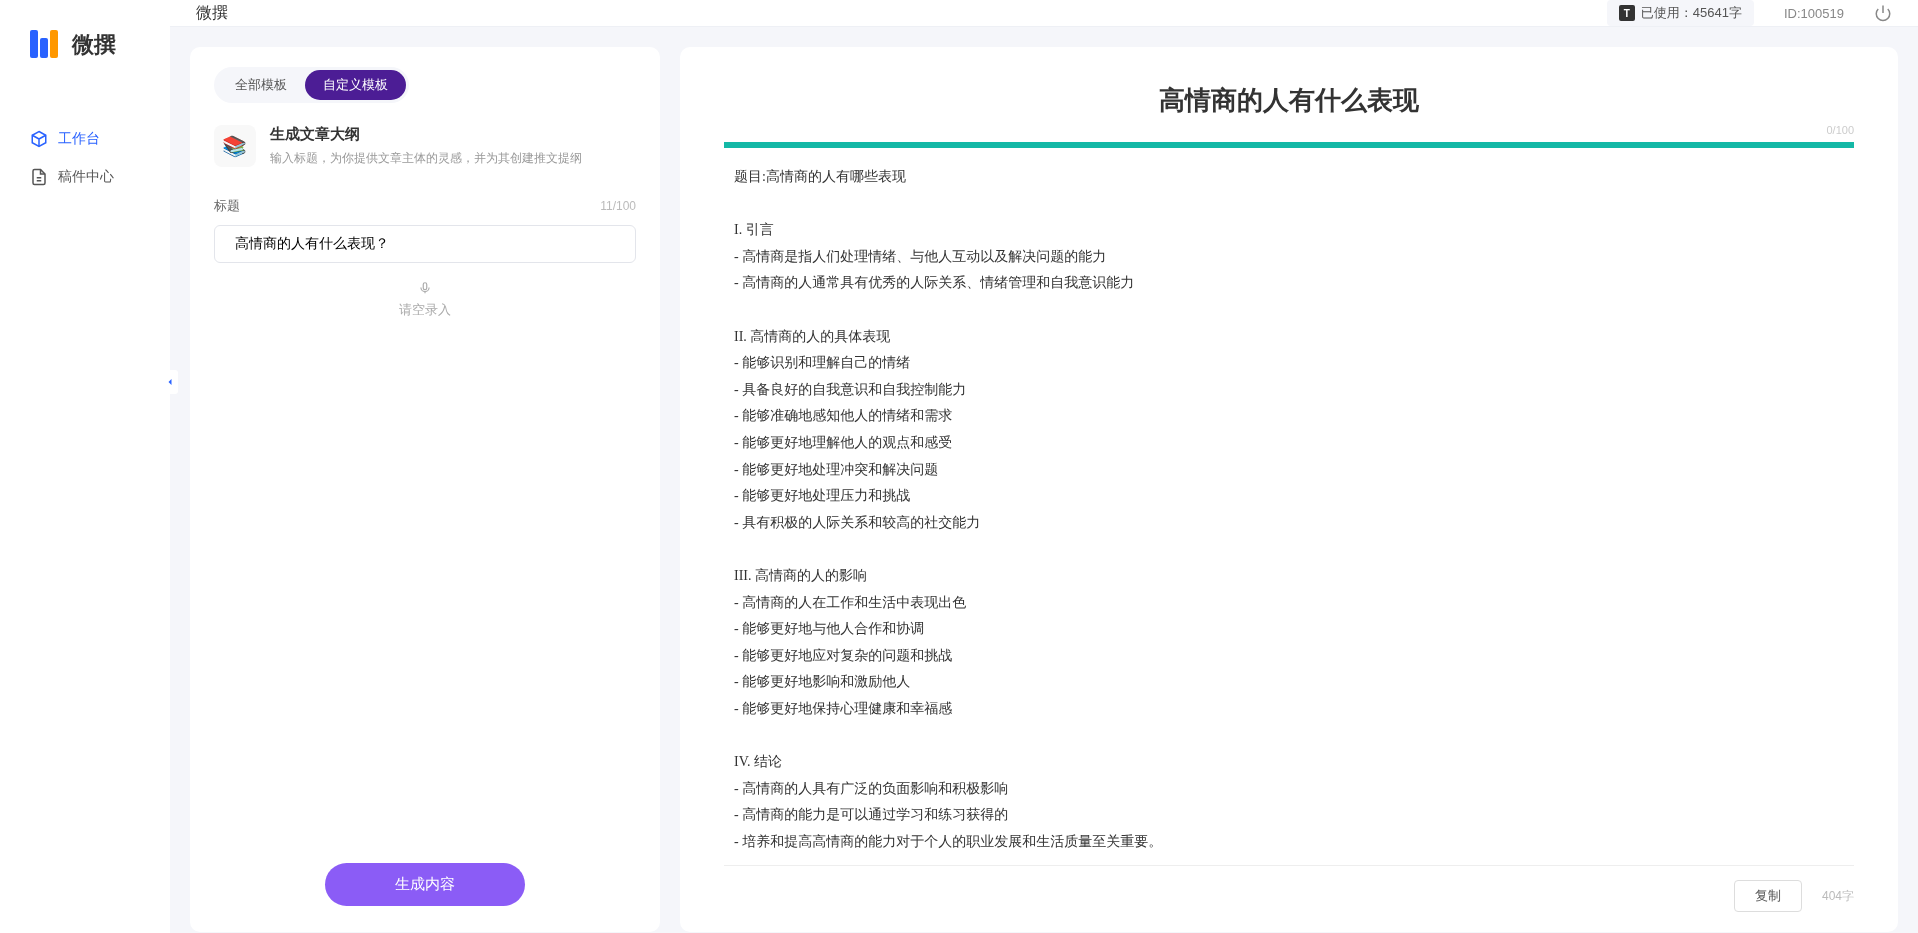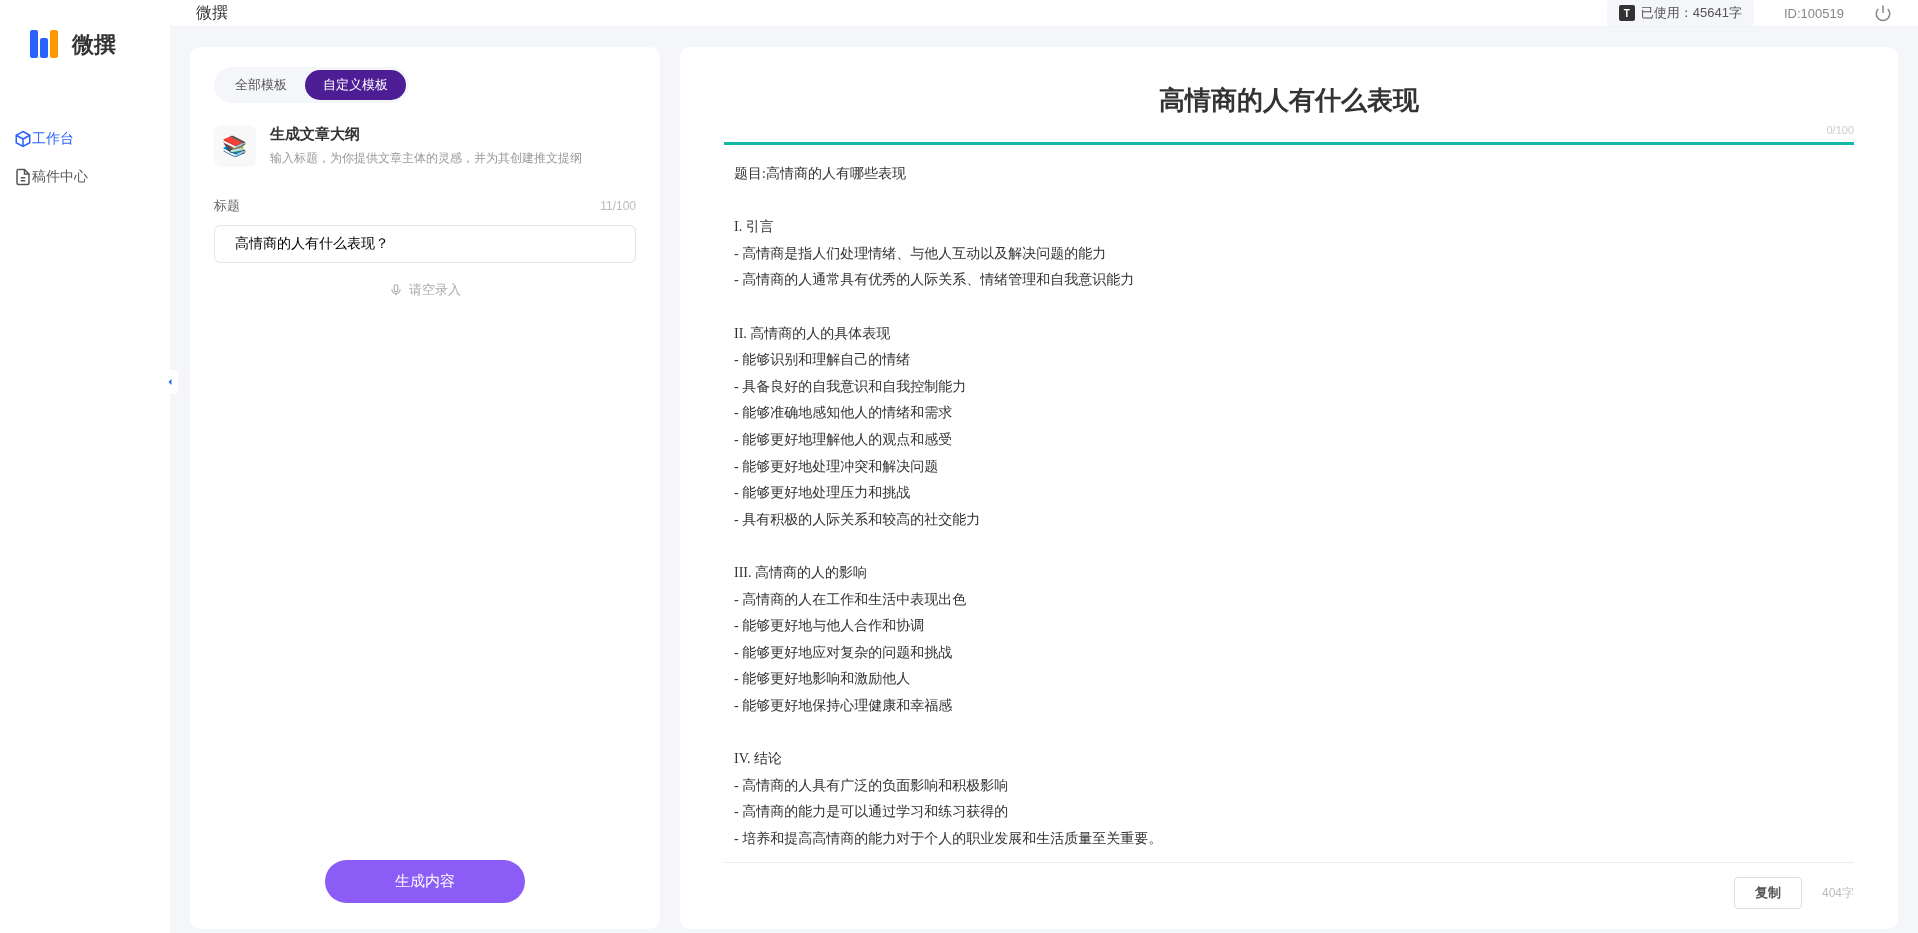--- a/index.html
+++ b/index.html
@@ -6,21 +6,21 @@
 body { font-family: -apple-system, "PingFang SC", "Microsoft YaHei", sans-serif; background: #f5f6fa; color: #333; font-size: 14px; width: 1918px; height: 933px; overflow: hidden; }
 .app { display: flex; height: 100%; }
 
 
 .sidebar { width: 170px; background: #fff; display: flex; flex-direction: column; padding: 30px 0 10px; position: relative; }
 .logo { display: flex; align-items: center; gap: 8px; padding: 0 30px 60px; }
 .logo-mark { width: 34px; height: 30px; display: flex; gap: 2px; }
 .logo-bar { width: 8px; border-radius: 2px; }
 .logo-text { font-size: 22px; font-weight: 700; color: #333; }
 .nav { flex: 1; }
-.nav-item { display: flex; align-items: center; padding: 10px 14px; cursor: pointer; color: #555; }
+.nav-item { display: flex; align-items: center; gap: 10px; padding: 10px 30px; cursor: pointer; color: #555; }
 .nav-item.active { color: #2962ff; }
 .nav-icon { width: 18px; height: 18px; display: flex; align-items: center; justify-content: center; }
 .sidebar-bottom { padding: 0 0 10px; }
 .sidebar-collapse { position: absolute; right: -8px; top: 370px; width: 16px; height: 24px; background: #fff; border-radius: 0 3px 3px 0; display: flex; align-items: center; justify-content: center; color: #2962ff; cursor: pointer; }
 .icp { font-size: 11px; color: #ccc; padding: 0 30px; }
 
 
 .main { flex: 1; display: flex; flex-direction: column; }
 .header { height: 56px; background: #fff; display: flex; align-items: center; padding: 0 26px; border-bottom: 1px solid #eef0f5; }
 .header-title { font-size: 16px; color: #333; }
@@ -45,33 +45,33 @@
 .template-card { display: flex; gap: 14px; margin-top: 22px; align-items: flex-start; }
 .template-icon { width: 42px; height: 42px; border-radius: 8px; background: #f8f8f8; display: flex; align-items: center; justify-content: center; font-size: 20px; }
 .template-title { font-size: 15px; font-weight: 600; }
 .template-desc { font-size: 12px; color: #999; margin-top: 6px; }
 
 
 .field-row { margin-top: 30px; }
 .field-header { display: flex; justify-content: space-between; align-items: center; font-size: 13px; color: #666; margin-bottom: 10px; }
 .field-count { color: #bbb; font-size: 12px; }
 .text-input { width: 100%; border: 1px solid #e3e5eb; border-radius: 6px; padding: 10px 20px; font-size: 14px; outline: none; }
-.voice-row { display: flex; align-items: center; justify-content: center; gap: 6px; color: #aaa; font-size: 13px; margin-top: 18px; }
+.voice-row { display: flex; align-items: center; justify-content: center; gap: 6px; color: #aaa; font-size: 13px; margin-top: 18px; flex-direction: column; }
 .mic-icon { width: 14px; height: 14px; }
 
 
 .left-spacer { flex: 1; }
 .gen-btn { background: #8b5cf6; color: #fff; border: none; border-radius: 22px; padding: 12px 0; width: 200px; margin: 0 auto 6px; font-size: 15px; cursor: pointer; }
 
 
 .output-title { text-align: center; font-size: 26px; font-family: "SimSun", serif; margin: 16px 0 6px; }
-.output-count-top { text-align: right; font-size: 11px; color: #ccc; border-bottom: 3px solid #14b8a6; padding-bottom: 6px; margin: 0 20px 16px; }
+.output-count-top { text-align: right; font-size: 11px; color: #ccc; border-bottom: 6px solid #14b8a6; padding-bottom: 6px; margin: 0 20px 16px; }
 .output-body { padding: 0 30px 10px; flex: 1; font-size: 14px; line-height: 1.9; color: #333; white-space: pre-line; font-family: "SimSun", serif; overflow: auto; }
 .output-footer { border-top: 1px solid #eee; margin: 0 20px; padding-top: 14px; display: flex; align-items: center; justify-content: flex-end; gap: 20px; }
-.copy-btn { border: 1px solid #ddd; background: #fff; border-radius: 4px; padding: 6px 20px; font-size: 13px; cursor: pointer; color: #555; font-weight: bold; }
+.copy-btn { border: 1px solid #ddd; background: #fff; border-radius: 4px; padding: 6px 20px; font-size: 13px; cursor: pointer; color: #555; }
 .char-count { color: #bbb; font-size: 12px; }
 
 svg { display: block; }
 </style>
 </head>
 <body>
 
 <div class="app">
   <aside class="sidebar">
     <div class="logo">

